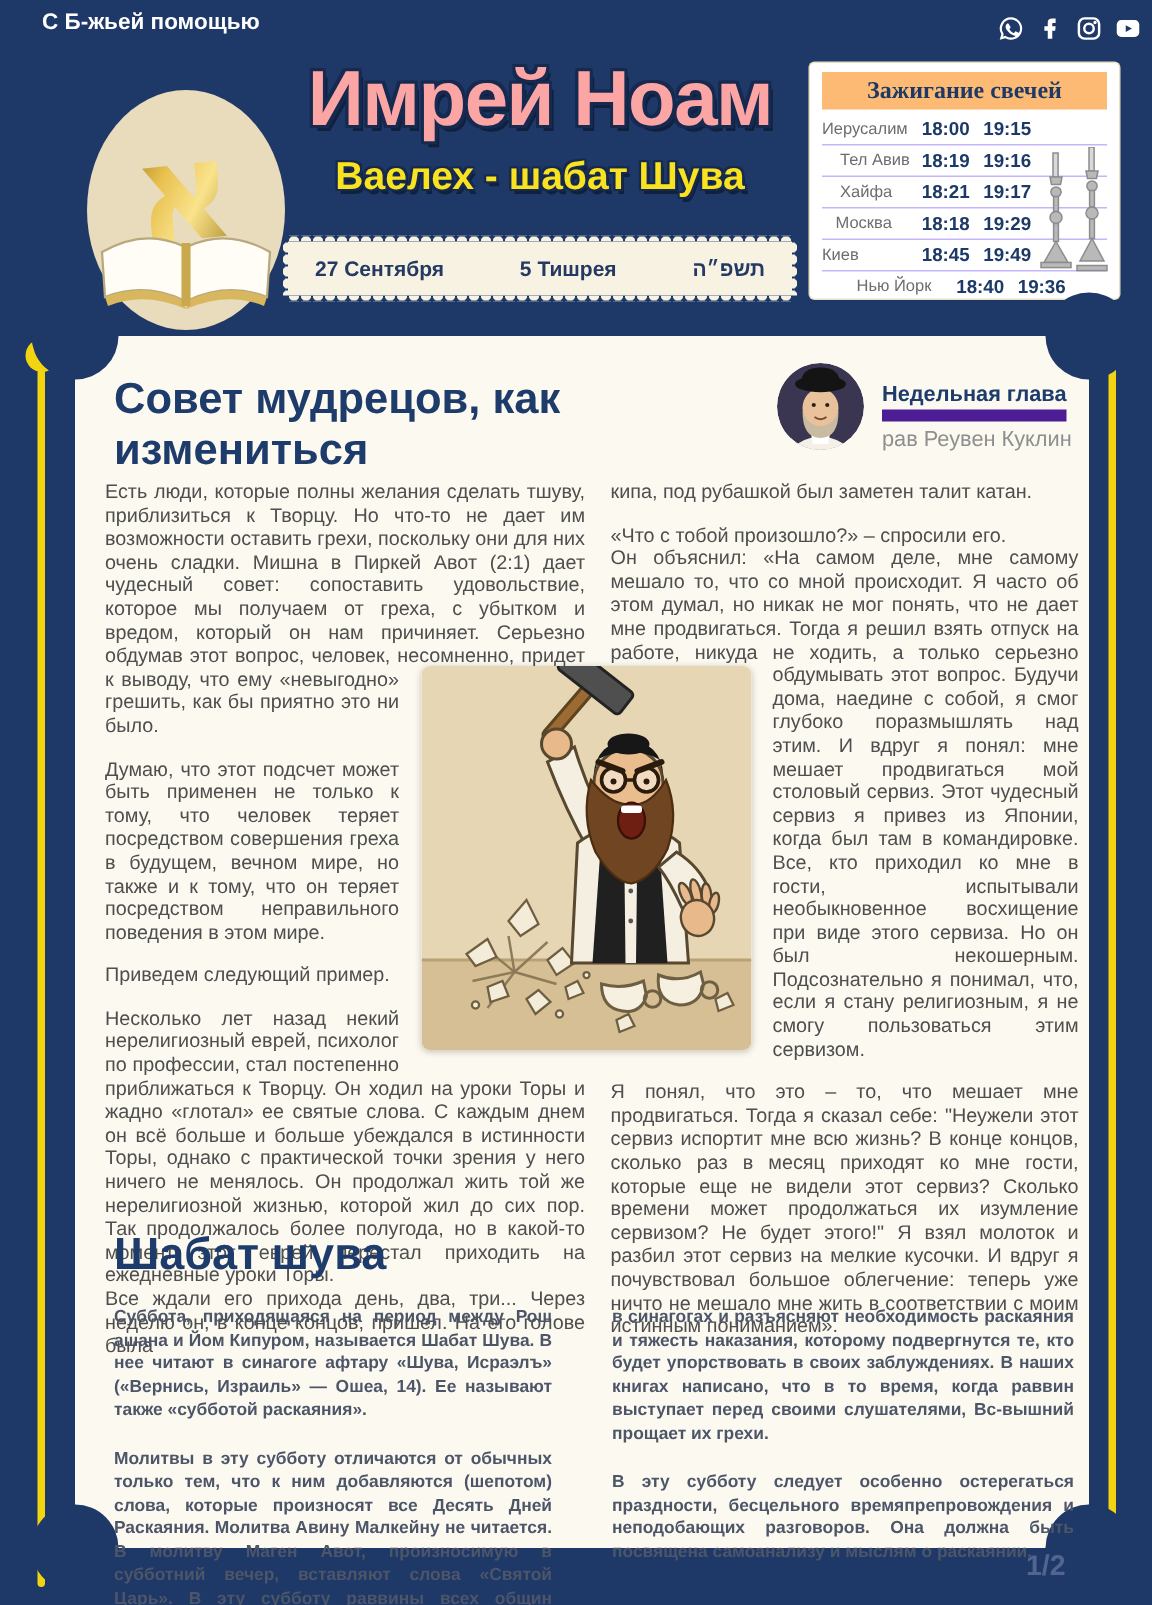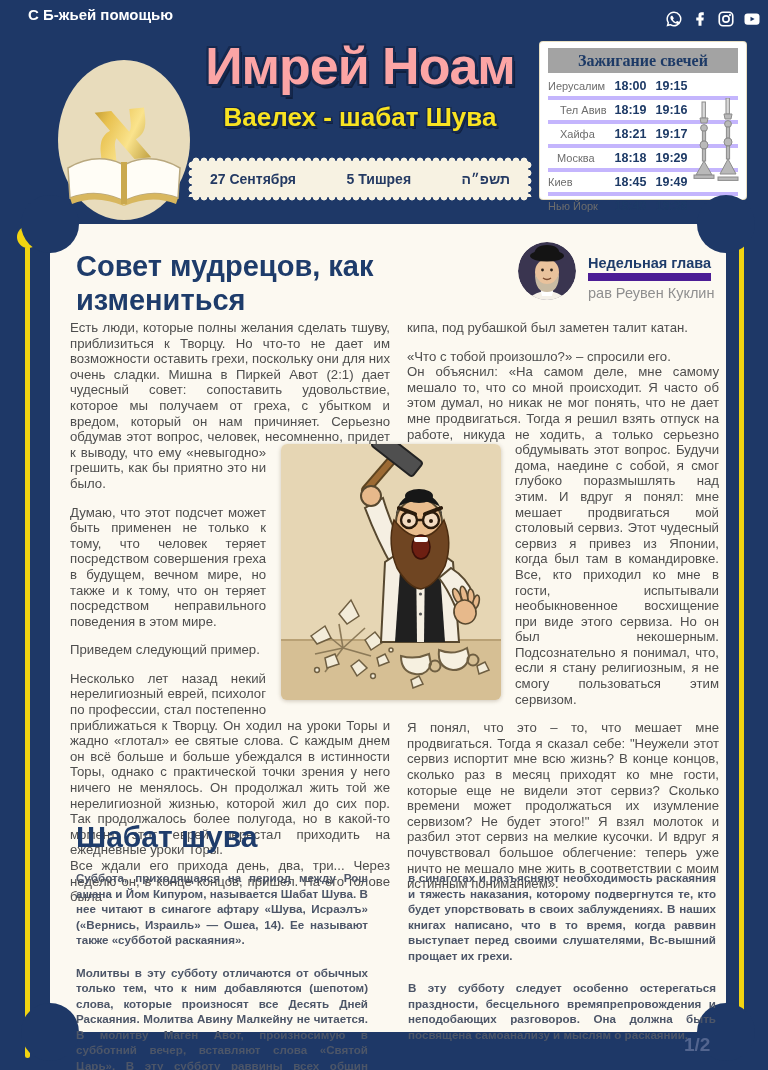--- a/index.html
+++ b/index.html
@@ -29,25 +29,25 @@
            color:#243a63;font-size:14px;font-weight:bold;}
   .db-edge{position:absolute;}
   .db-t{left:0;right:0;top:-4px;height:4px;background-image:radial-gradient(circle at 4px 4px,#f7f2e2 3.4px,rgba(0,0,0,0) 3.6px);background-size:8px 4px;background-repeat:repeat-x;}
   .db-b{left:0;right:0;bottom:-4px;height:4px;background-image:radial-gradient(circle at 4px 0px,#f7f2e2 3.4px,rgba(0,0,0,0) 3.6px);background-size:8px 4px;background-repeat:repeat-x;}
   .db-l{top:0;bottom:0;left:-4px;width:4px;background-image:radial-gradient(circle at 4px 4px,#f7f2e2 3.4px,rgba(0,0,0,0) 3.6px);background-size:4px 8px;background-repeat:repeat-y;}
   .db-r{top:0;bottom:0;right:-4px;width:4px;background-image:radial-gradient(circle at 0px 4px,#f7f2e2 3.4px,rgba(0,0,0,0) 3.6px);background-size:4px 8px;background-repeat:repeat-y;}
 
   
   .candles{left:540px;top:42px;width:206px;height:157px;background:#ffffff;border-radius:3px;
            box-shadow:0 0 0 1px #e8dfc2;}
-  .candles-head{margin:6px 8px 0 8px;height:25px;background:#a3a3a3;color:#1d3a66;text-align:center;
+  .candles-head{margin:6px 8px 0 8px;height:25px;background:#fdba74;color:#1d3a66;text-align:center;
                 font-family:"Liberation Serif","DejaVu Serif",serif;font-weight:bold;font-size:16px;line-height:25px;}
   .candle-rows{margin:3px 8px 0 8px;}
-  .crow{display:flex;align-items:center;height:20px;border-bottom:4px solid #c4b5fd;}
-  .crow:last-child{border-bottom:none;}
+  .crow{display:flex;align-items:center;height:20px;border-bottom:1px solid #c4b5fd;}
+  .crow:last-child{border-bottom:none;justify-content:center;}
   .crow .city{width:62px;color:#6d6d6d;font-size:11px;}
   .crow .t{width:41px;color:#1d3a66;font-weight:bold;font-size:12.5px;text-align:center;}
   .ind{padding-left:12px;box-sizing:border-box;}
   .ind2{padding-left:9px;box-sizing:border-box;}
   .sticks{position:absolute;right:4px;top:56px;width:52px;height:94px;}
 
   
   .card{left:50px;top:224px;width:676px;height:808px;background:#fcf9f1;border-radius:30px;}
   .notch{position:absolute;width:58px;height:58px;border-radius:50%;background:#1e3867;}
   .n-tl{left:-29px;top:-29px;} .n-tr{right:-29px;top:-29px;}

